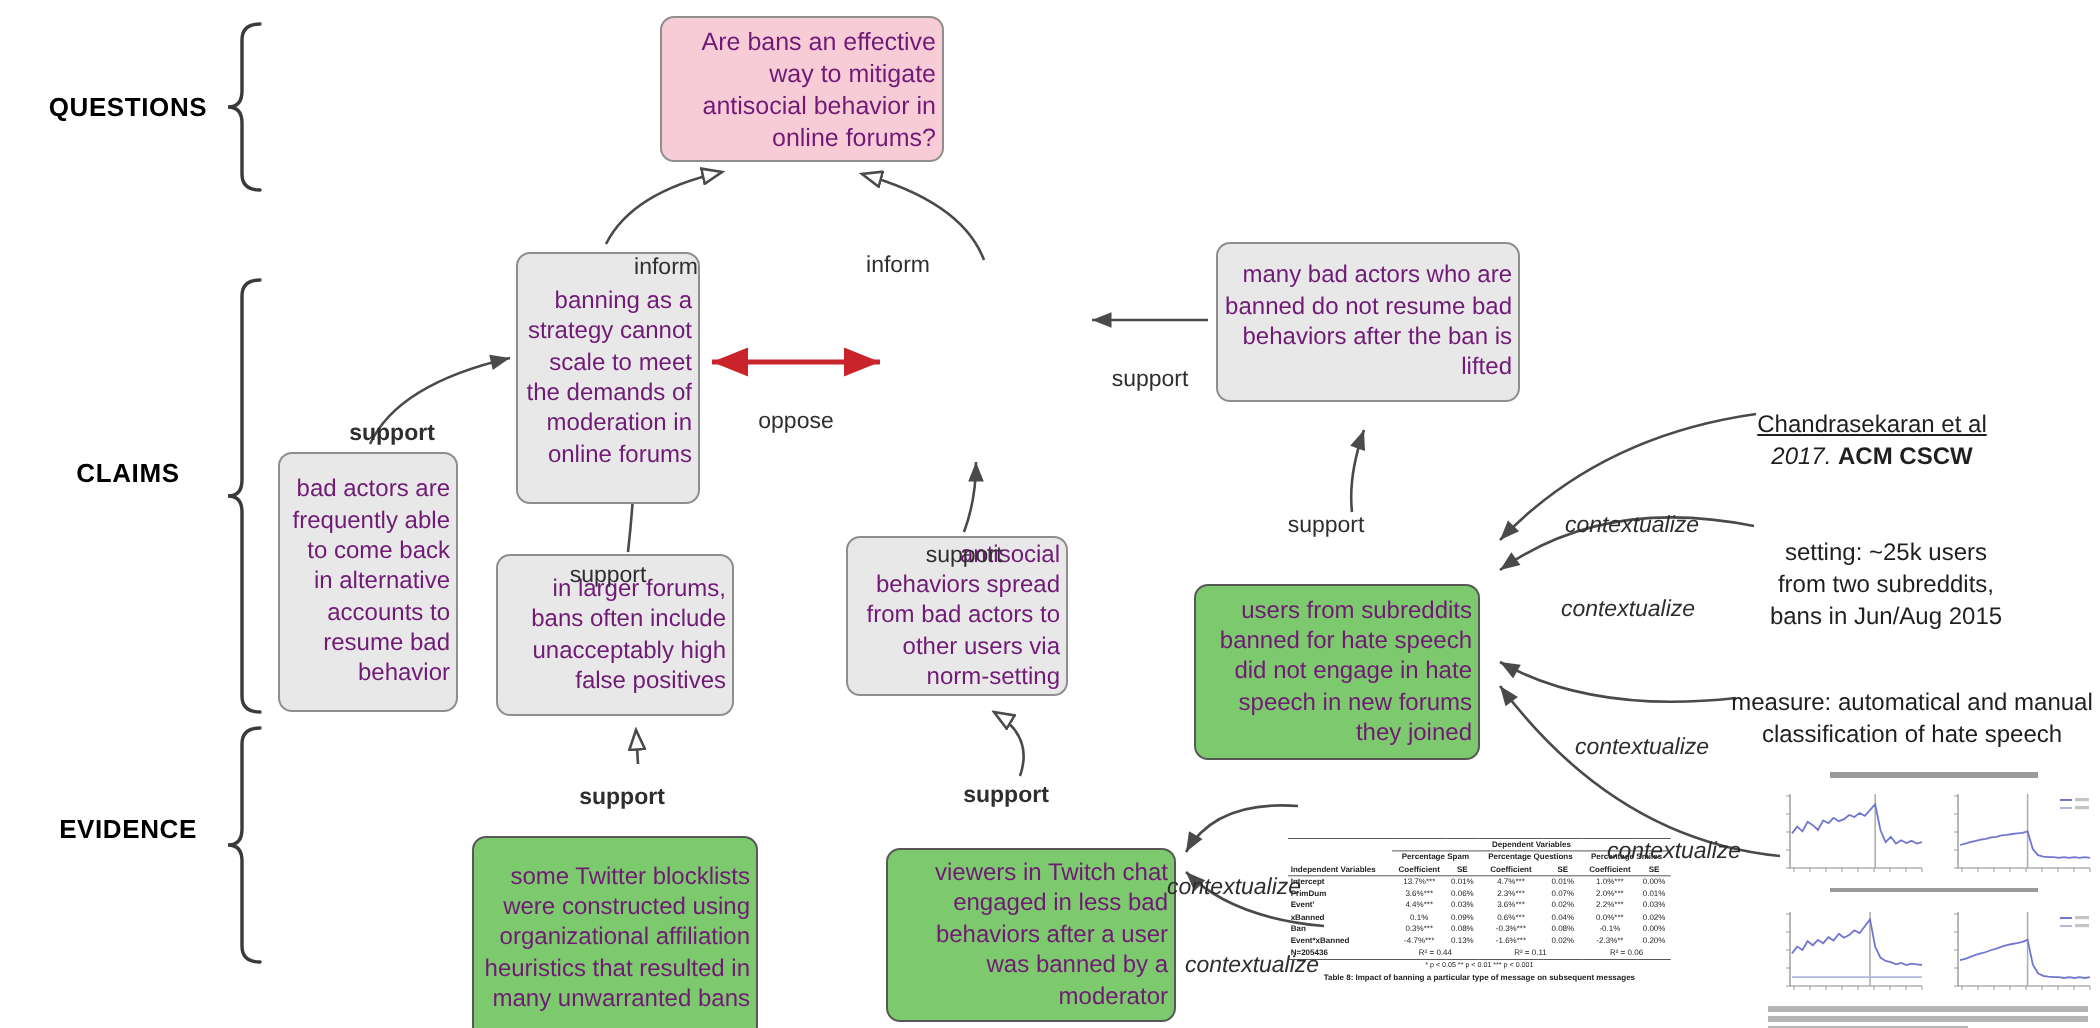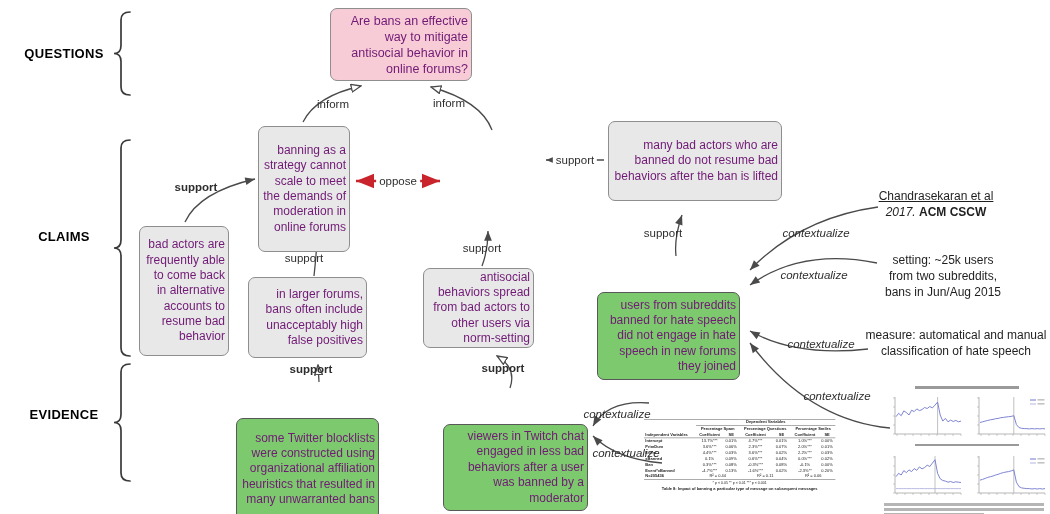--- a/index.html
+++ b/index.html
@@ -8,25 +8,25 @@
   #overlay{position:absolute;left:0;top:0;width:1050px;height:514px;pointer-events:none;}
   .row-label{position:absolute;width:92px;text-align:center;font-weight:bold;font-size:13px;
              color:#000;letter-spacing:.3px;}
   .box{position:absolute;box-sizing:border-box;border:1.6px solid var(--node-border,#8e8e8e);
        border-radius:7px;background:var(--claim-fill,#e8e8e8);display:flex;align-items:center;
        justify-content:center;text-align:right;font-weight:normal;font-size:12px;line-height:1.28;
        color:#701a75;padding:2px 3px;}
   .box.question{background:var(--question-fill,#f8ccd7);font-size:12.5px;}
   .box.evidence{background:var(--evidence-fill,#7dc96e);border-color:var(--evidence-border,#585858);margin-top:34px;}
   .edge-label{position:absolute;transform:translate(-50%,-50%);font-size:11.5px;color:#2e2e2e;
-              white-space:nowrap;}
+              white-space:nowrap;margin-top:30px;}
   .edge-label.bold{font-weight:bold;}
   .edge-label.italic{font-style:italic;}
   .edge-label.bg{background:#fff;padding:0 3px;}
-  .note{position:absolute;font-size:12px;color:#1f1f1f;text-align:center;line-height:1.32;}
+  .note{position:absolute;font-size:12px;color:#1f1f1f;text-align:center;line-height:1.32;margin-top:16px;}
   .note .u{text-decoration:underline;}
   .note .it{font-style:italic;}
   .note .b{font-weight:bold;}
   
   .fig-table{position:absolute;left:644px;top:419px;width:192px;height:92px;}
   .fig-table-inner{width:430px;transform:scale(0.445);transform-origin:0 0;color:#222;}
   table.ptable{border-collapse:collapse;width:430px;font-size:9px;line-height:1.25;}
   table.ptable th,table.ptable td{padding:1px 3px;text-align:center;font-weight:normal;}
   table.ptable thead th{font-weight:bold;}
   table.ptable .dep{border-bottom:1px solid #444;}
@@ -79,21 +79,21 @@
       <path d="M649,403 Q608,400 593,426" fill="none" stroke="#4a4a4a" stroke-width="1.3" marker-end="url(#mSolid)"></path>
       <path d="M662,463 Q616,459 593,436" fill="none" stroke="#4a4a4a" stroke-width="1.3" marker-end="url(#mSolid)"></path>
     </svg>
 
   <div class="row-label" style="left:18px;top:46px">QUESTIONS</div>
   <div class="row-label" style="left:18px;top:229px">CLAIMS</div>
   <div class="row-label" style="left:18px;top:407px">EVIDENCE</div>
 
   <div class="box question" style="left:330px;top:8px;width:142px;height:73px">Are bans an effective way to mitigate antisocial behavior in online forums?</div>
   <div class="box" style="left:258px;top:126px;width:92px;height:126px">banning as a strategy cannot scale to meet the demands of moderation in online forums</div>
-  <div class="box" style="left:608px;top:121px;width:174px;height:80px">many bad actors who are banned do not resume bad behaviors after the ban is lifted</div>
+  <div class="box" style="left:608px;top:121px;width:152px;height:80px">many bad actors who are banned do not resume bad behaviors after the ban is lifted</div>
   <div class="box" style="left:139px;top:226px;width:90px;height:130px">bad actors are frequently able to come back in alternative accounts to resume bad behavior</div>
   <div class="box" style="left:248px;top:277px;width:119px;height:81px">in larger forums, bans often include unacceptably high false positives</div>
   <div class="box" style="left:423px;top:268px;width:111px;height:80px">antisocial behaviors spread from bad actors to other users via norm-setting</div>
   <div class="box evidence" style="left:597px;top:258px;width:143px;height:88px">users from subreddits banned for hate speech did not engage in hate speech in new forums they joined</div>
   <div class="box evidence" style="left:236px;top:384px;width:143px;height:102px">some Twitter blocklists were constructed using organizational affiliation heuristics that resulted in many unwarranted bans</div>
   <div class="box evidence" style="left:443px;top:390px;width:145px;height:87px">viewers in Twitch chat engaged in less bad behaviors after a user was banned by a moderator</div>
 
   <div class="note" style="left:876px;top:189px;width:120px">
     <span class="u">Chandrasekaran et al</span>
     <span class="it">2017.</span>

